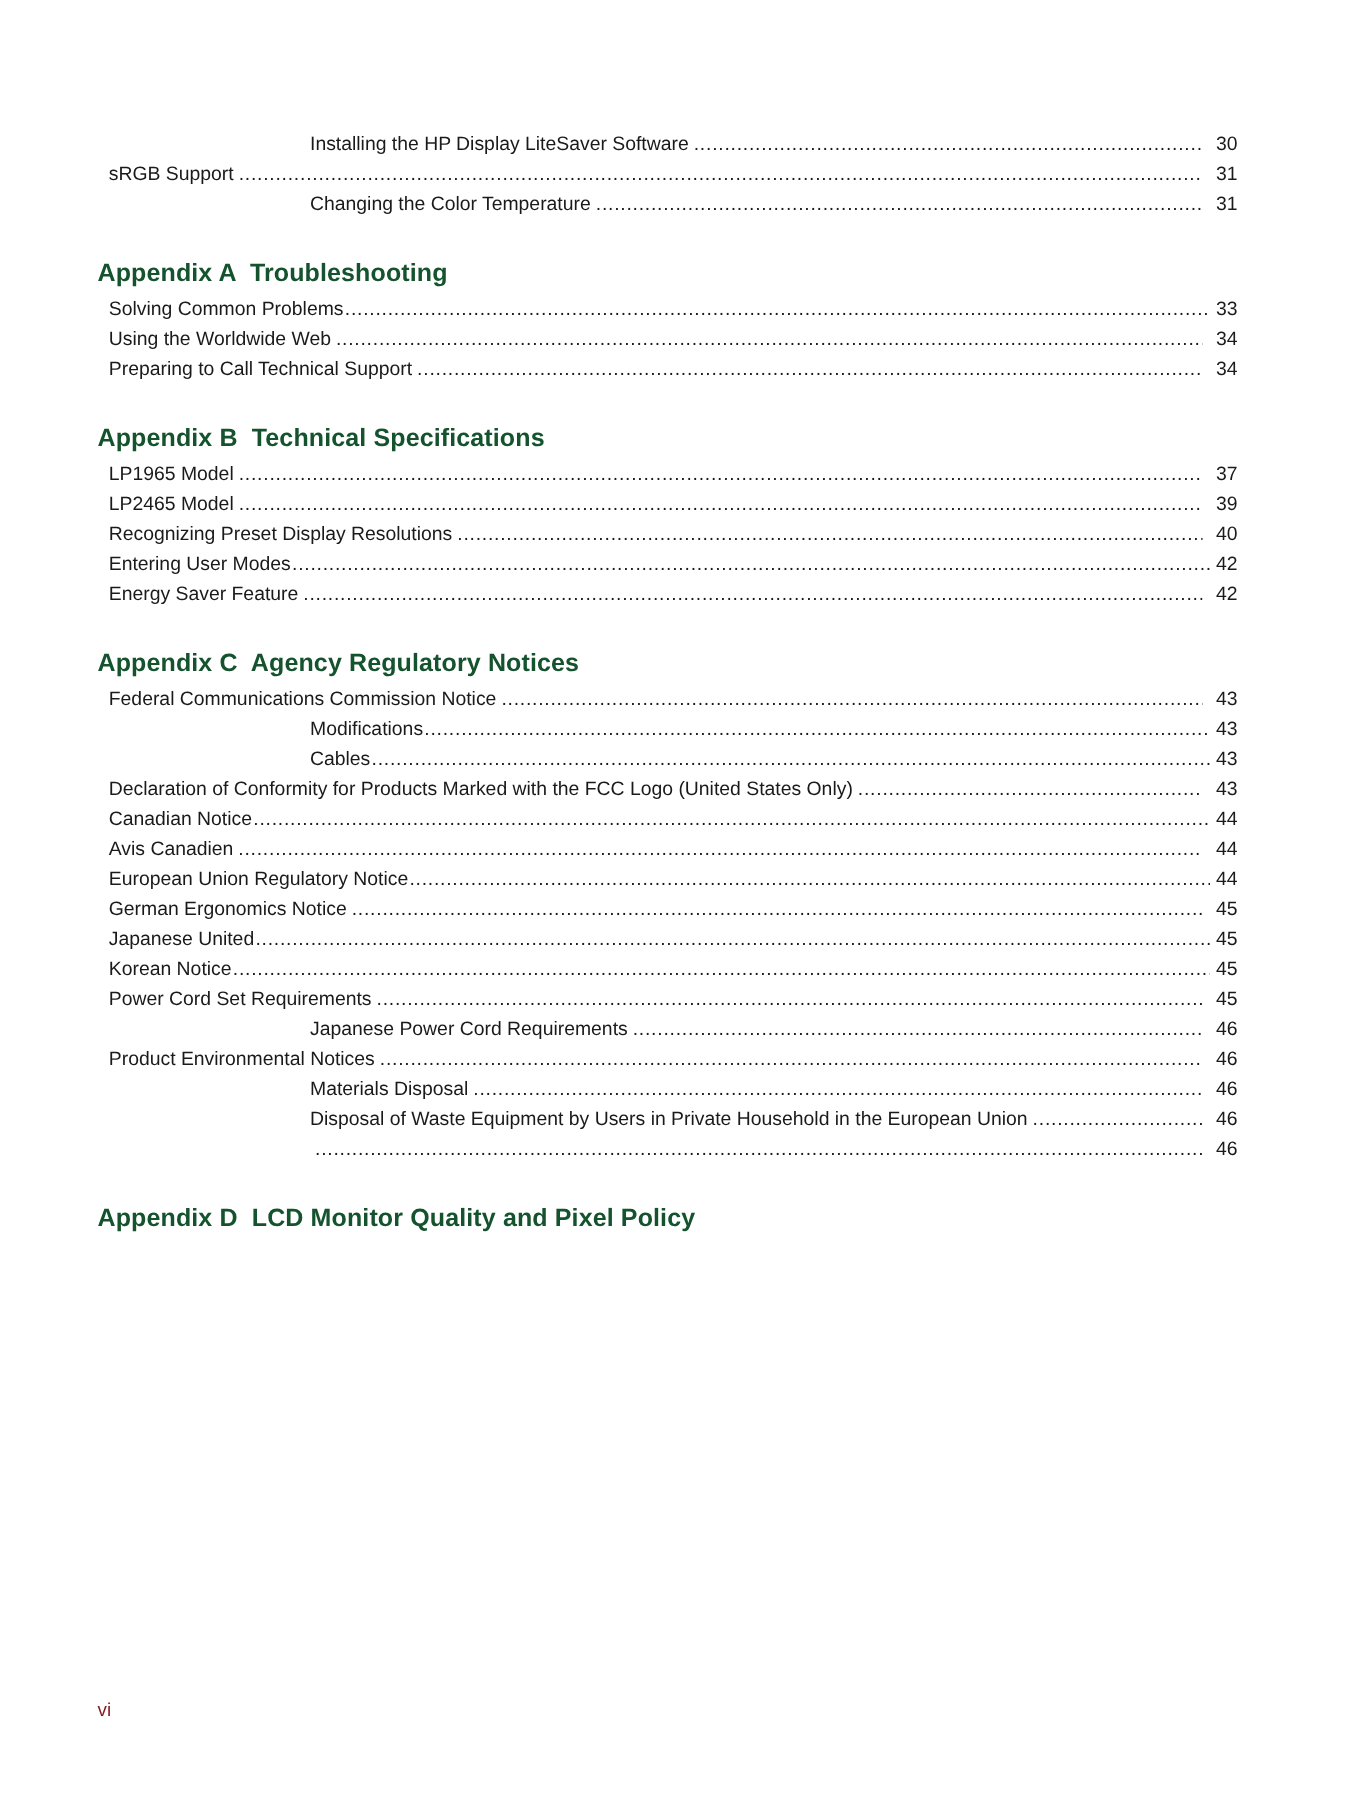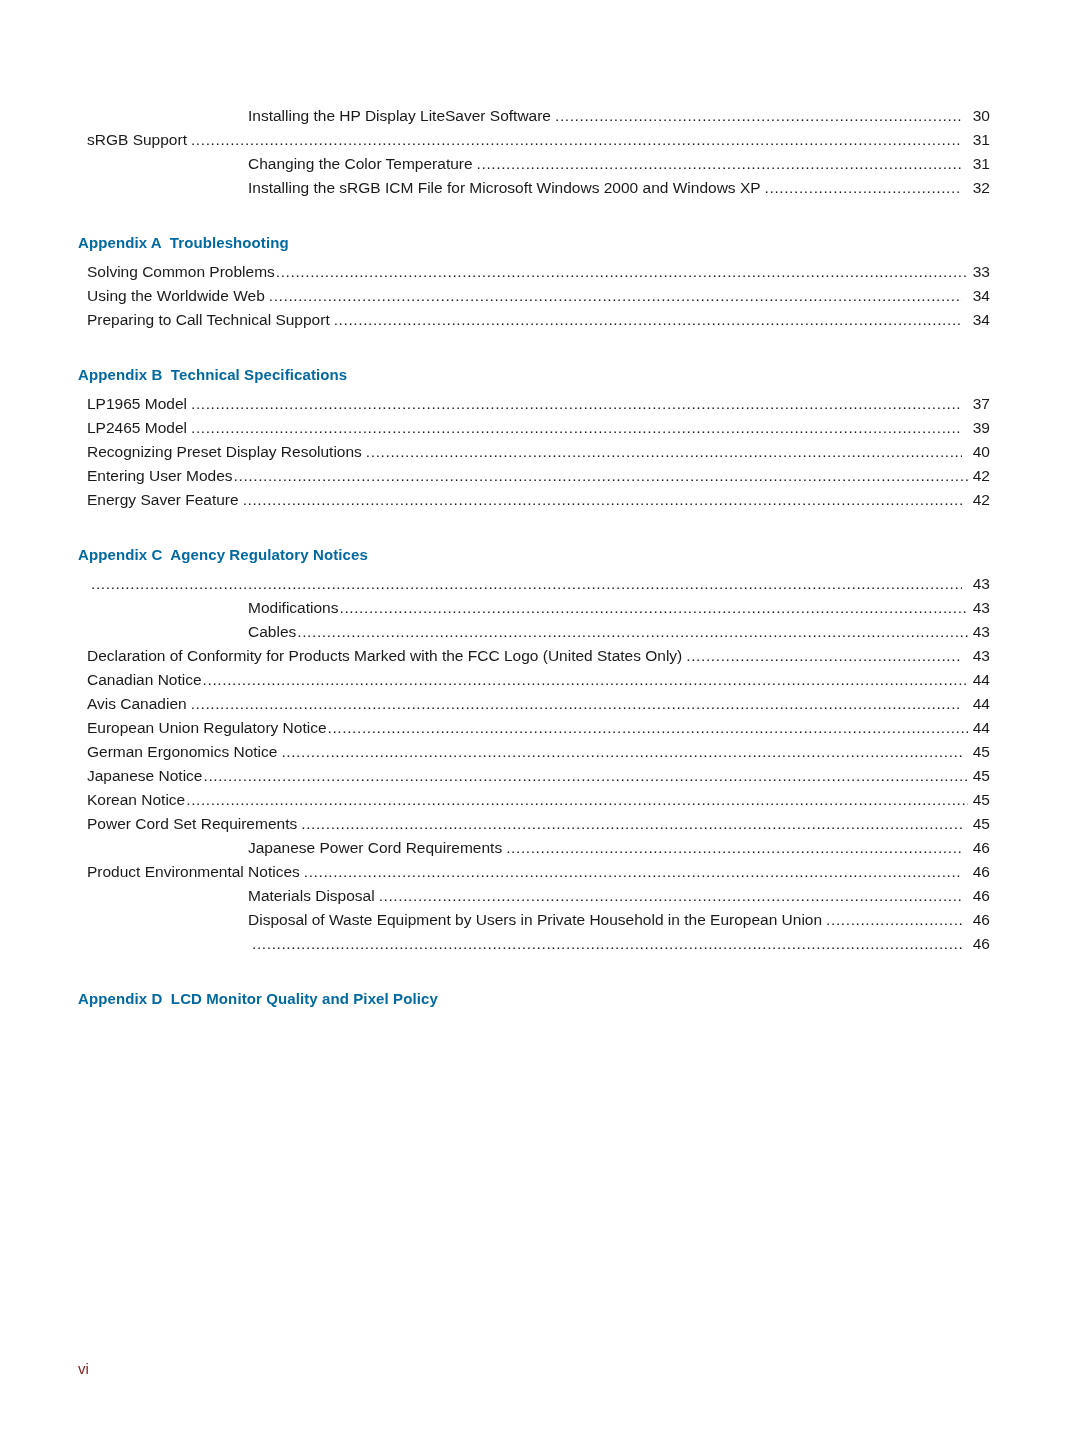--- a/index.html
+++ b/index.html
@@ -27,24 +27,24 @@
     position: absolute;
     left: 0;
     top: 104px;
     width: 1080px;
   }
 
   
   .section-heading {
     margin: 0;
     padding: 0;
-    font-size: 15px;
+    font-size: 20px;
     font-weight: bold;
     line-height: 24px;
-    color: #0369a1;
+    color: #14532d;
     margin-left: 78px;
     letter-spacing: 0.1px;
     white-space: pre;
   }
   .section-block {
     margin-top: 31px;
   }
   .section-block.first {
     margin-top: 0;
   }
@@ -126,25 +126,20 @@
           <li class="entry lvl1">
             <span class="entry-title">sRGB Support</span>
             <span class="leader"></span>
             <span class="entry-page">31</span>
           </li>
           <li class="entry lvl2">
             <span class="entry-title">Changing the Color Temperature</span>
             <span class="leader"></span>
             <span class="entry-page">31</span>
           </li>
-          <li class="entry lvl2">
-            <span class="entry-title">Installing the sRGB ICM File for Microsoft Windows 2000 and Windows XP</span>
-            <span class="leader"></span>
-            <span class="entry-page">32</span>
-          </li>
         </ul>
       </div>
       <div class="section-block">
         <div class="section-heading">Appendix A  Troubleshooting</div>
         <ul class="entries">
           <li class="entry lvl1 tight">
             <span class="entry-title">Solving Common Problems</span>
             <span class="leader"></span>
             <span class="entry-page">33</span>
           </li>
@@ -187,20 +182,21 @@
             <span class="entry-title">Energy Saver Feature</span>
             <span class="leader"></span>
             <span class="entry-page">42</span>
           </li>
         </ul>
       </div>
       <div class="section-block">
         <div class="section-heading">Appendix C  Agency Regulatory Notices</div>
         <ul class="entries">
           <li class="entry lvl1">
+            <span class="entry-title">Federal Communications Commission Notice</span>
             <span class="leader"></span>
             <span class="entry-page">43</span>
           </li>
           <li class="entry lvl2 tight">
             <span class="entry-title">Modifications</span>
             <span class="leader"></span>
             <span class="entry-page">43</span>
           </li>
           <li class="entry lvl2 tight">
             <span class="entry-title">Cables</span>
@@ -226,21 +222,21 @@
             <span class="entry-title">European Union Regulatory Notice</span>
             <span class="leader"></span>
             <span class="entry-page">44</span>
           </li>
           <li class="entry lvl1">
             <span class="entry-title">German Ergonomics Notice</span>
             <span class="leader"></span>
             <span class="entry-page">45</span>
           </li>
           <li class="entry lvl1 tight">
-            <span class="entry-title">Japanese Notice</span>
+            <span class="entry-title">Japanese United</span>
             <span class="leader"></span>
             <span class="entry-page">45</span>
           </li>
           <li class="entry lvl1 tight">
             <span class="entry-title">Korean Notice</span>
             <span class="leader"></span>
             <span class="entry-page">45</span>
           </li>
           <li class="entry lvl1">
             <span class="entry-title">Power Cord Set Requirements</span>

